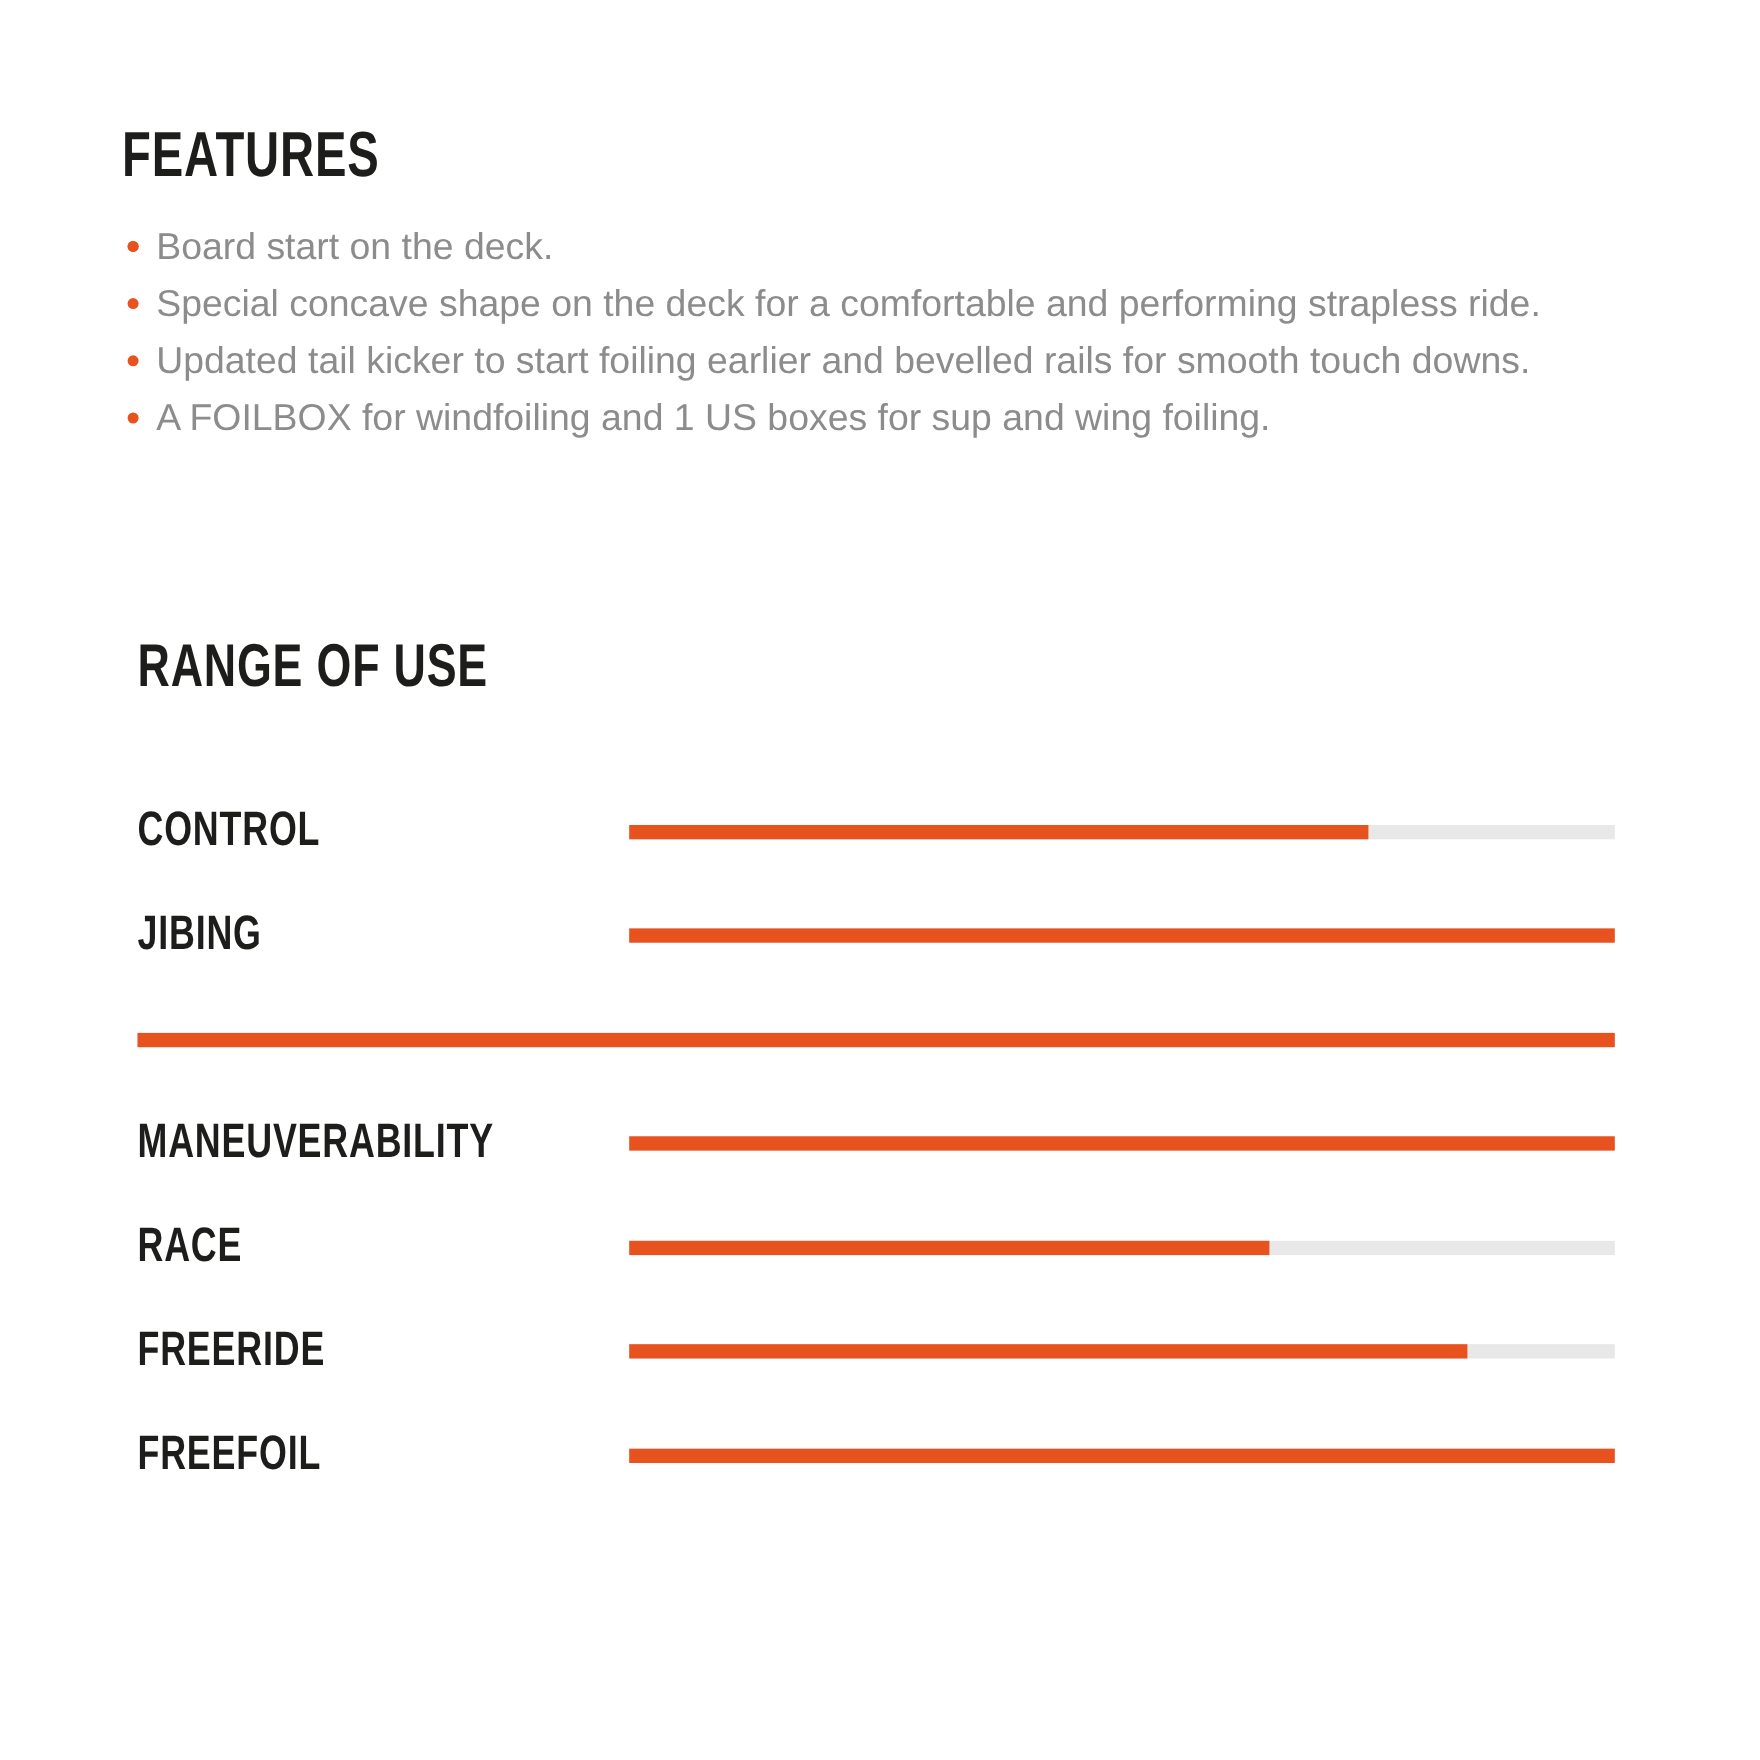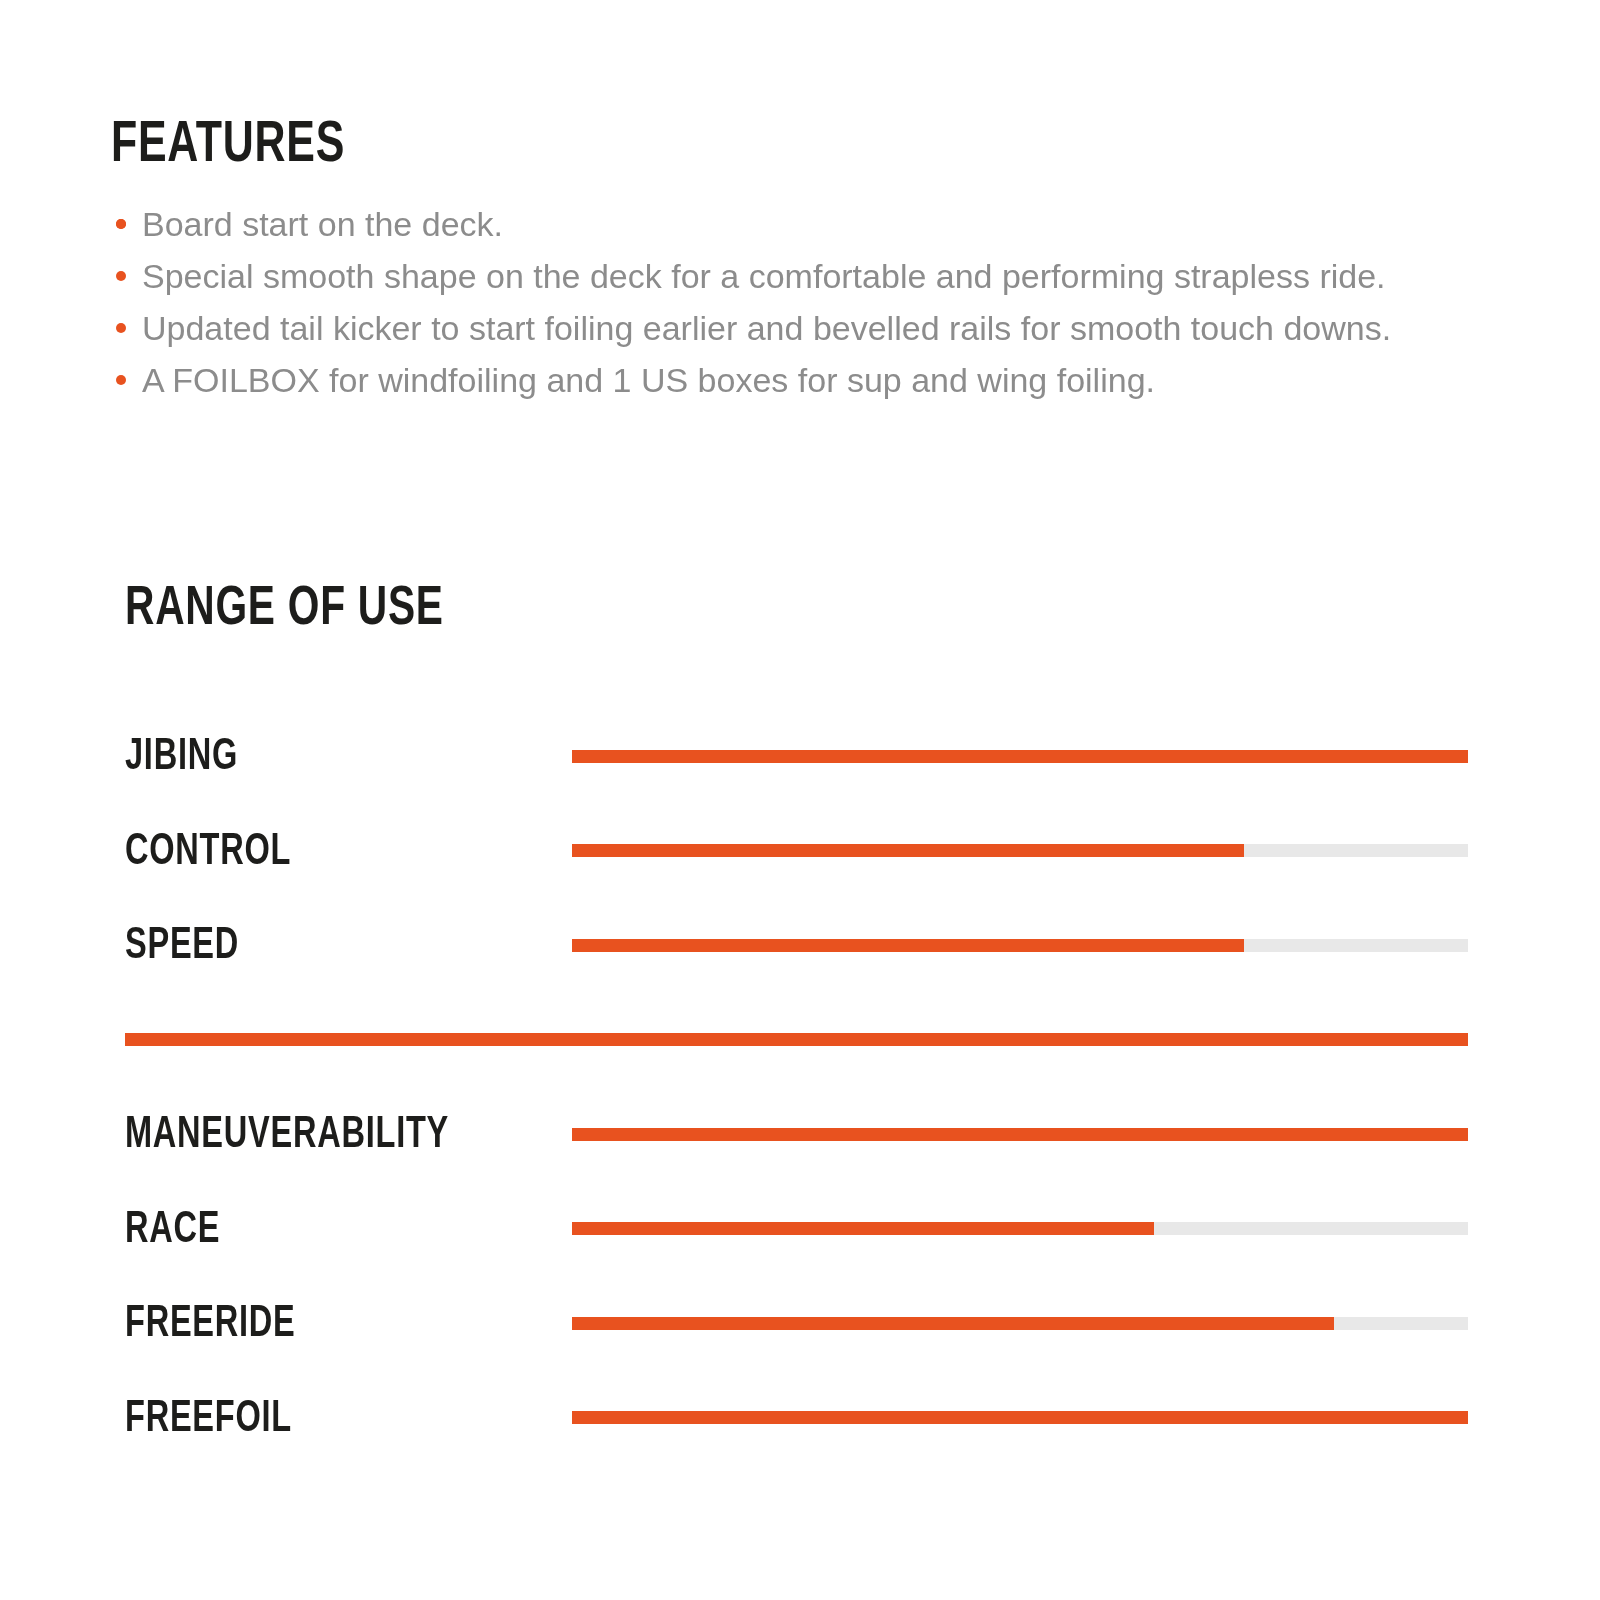--- a/index.html
+++ b/index.html
@@ -87,56 +87,50 @@
   <ul class="features-list">
     <li>
       <span class="dot"></span>
     </li>
     <li>
       <span class="dot"></span>
       <span>Board start on the deck.</span>
     </li>
     <li>
       <span class="dot"></span>
-      <span>Special smooth shape on the deck for a comfortable and performing strapless ride.</span>
+      <span>Special concave shape on the deck for a comfortable and performing strapless ride.</span>
     </li>
     <li>
       <span class="dot"></span>
       <span>Updated tail kicker to start foiling earlier and bevelled rails for smooth touch downs.</span>
     </li>
     <li>
       <span class="dot"></span>
       <span>A FOILBOX for windfoiling and 1 US boxes for sup and wing foiling.</span>
     </li>
   </ul>
 
   <h2 class="condensed h-range">RANGE OF USE</h2>
 
   <div class="rou-chart">
 
     <div class="rou-row">
-      <div class="rou-label"><span class="condensed">JIBING</span></div>
-      <div class="rou-track">
-          <div class="rou-fill" style="width: 100%;"></div>
-        </div>
-    </div>
-
-    <div class="rou-row">
       <div class="rou-label"><span class="condensed">CONTROL</span></div>
       <div class="rou-track">
           <div class="rou-fill" style="width: 75%;"></div>
         </div>
     </div>
 
     <div class="rou-row">
-      <div class="rou-label"><span class="condensed">SPEED</span></div>
+      <div class="rou-label"><span class="condensed">JIBING</span></div>
       <div class="rou-track">
-          <div class="rou-fill" style="width: 75%;"></div>
+          <div class="rou-fill" style="width: 100%;"></div>
         </div>
     </div>
+
 
     <div class="rou-row">
       <div class="rou-track">
           <div class="rou-fill" style="width: 100%;"></div>
         </div>
     </div>
 
     <div class="rou-row">
       <div class="rou-label"><span class="condensed">MANEUVERABILITY</span></div>
       <div class="rou-track">

